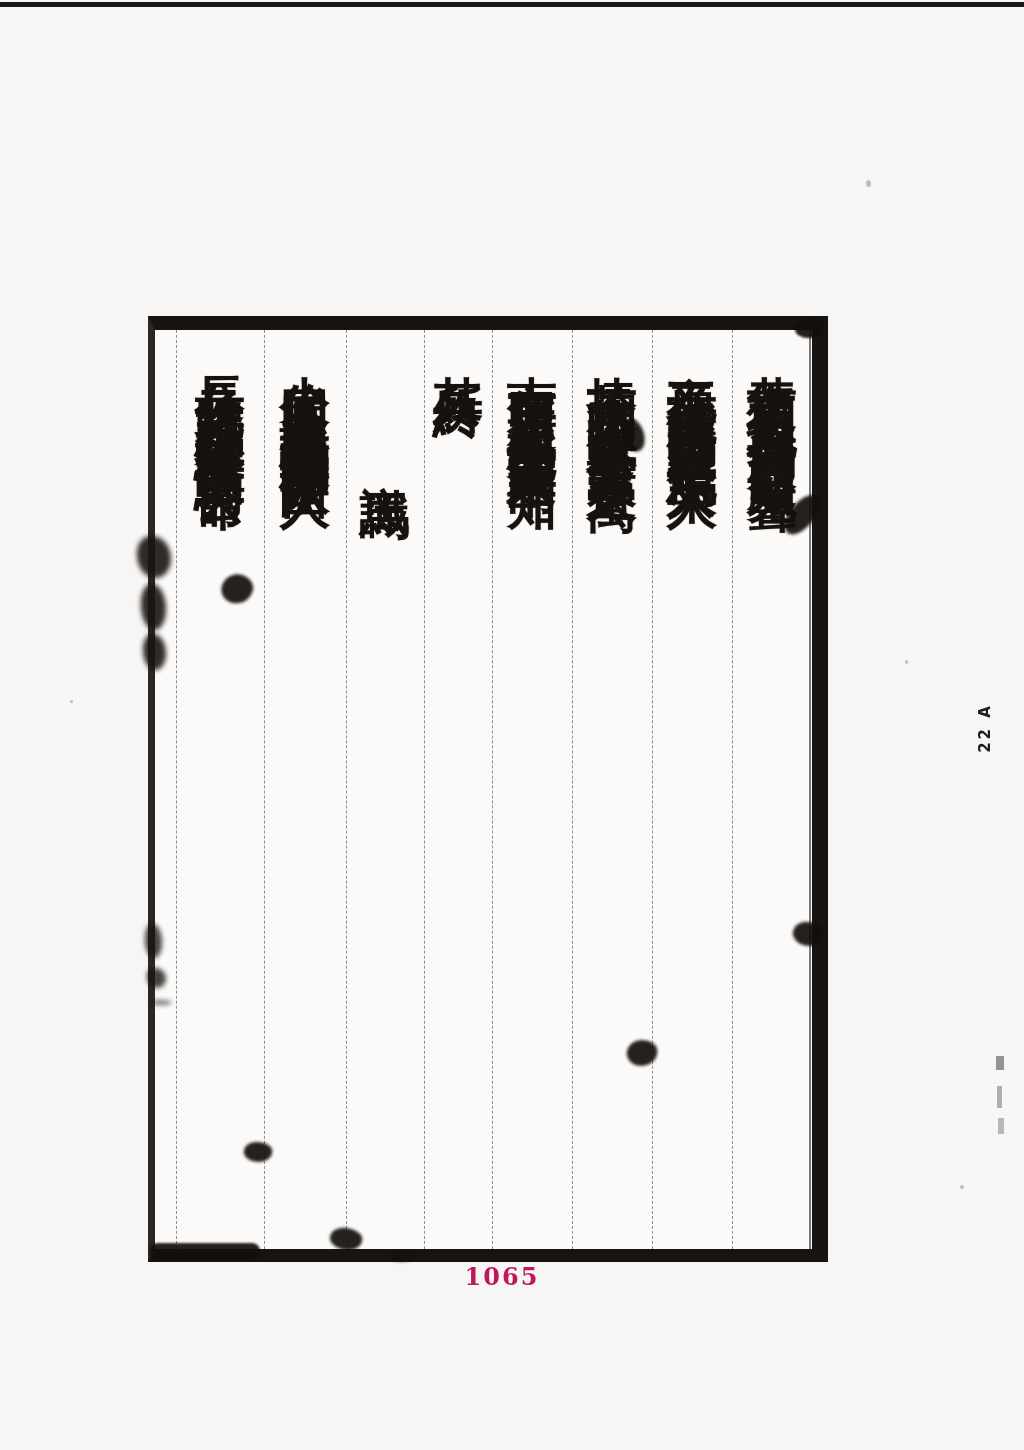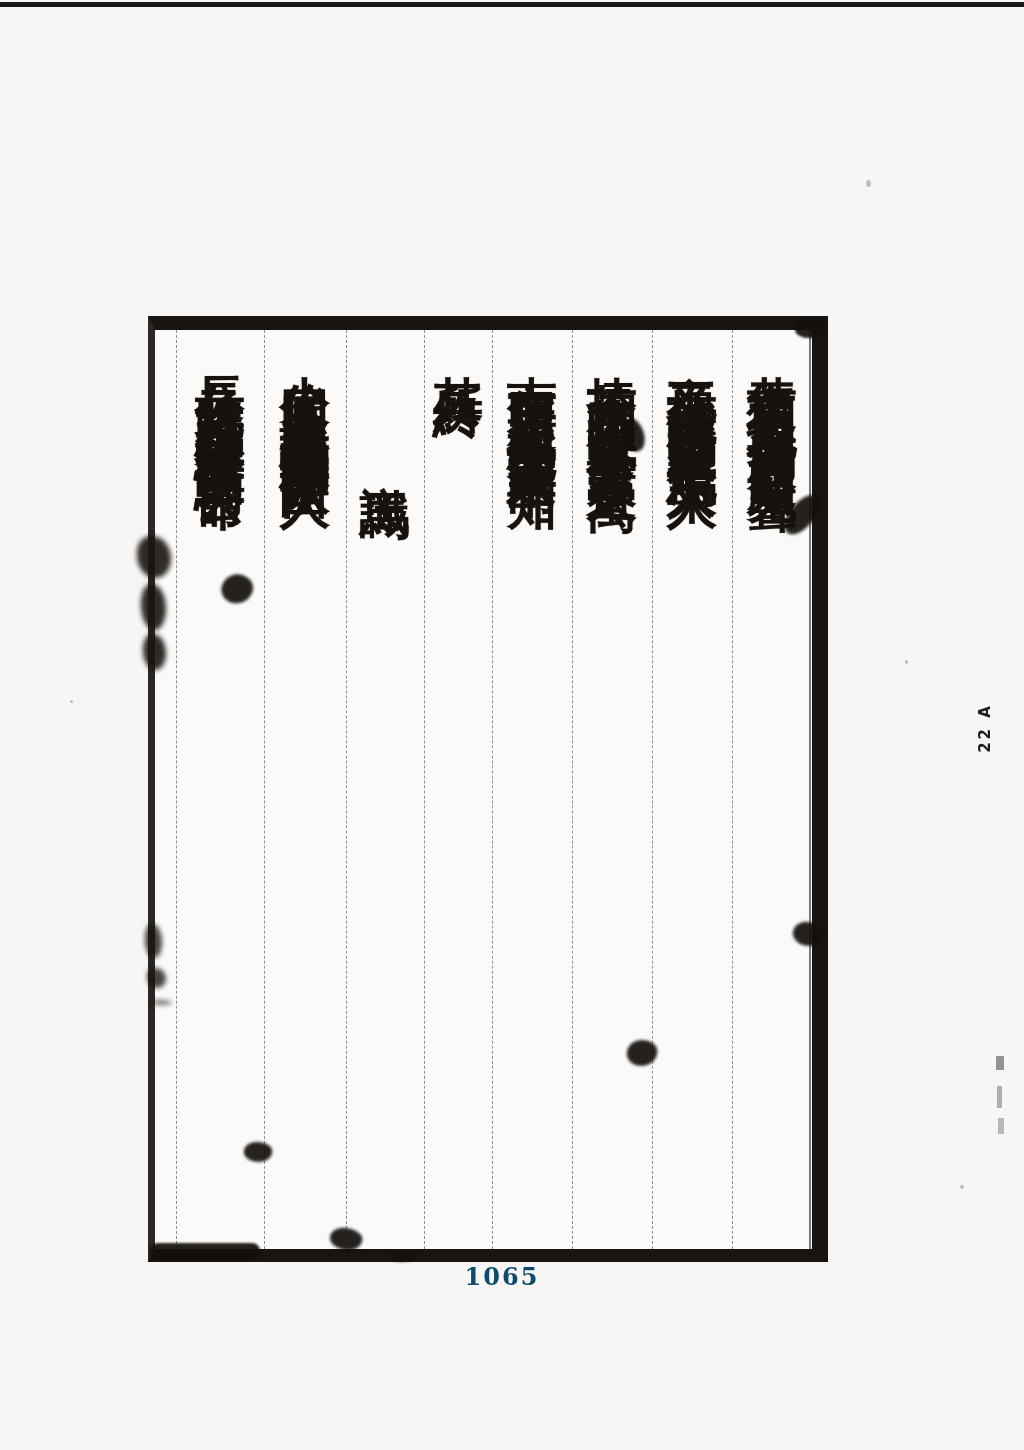--- a/index.html
+++ b/index.html
@@ -76,21 +76,21 @@
     position:absolute; background:#555;
     border-radius:50%; opacity:.35;
   }
 
   
   .folio {
     position:absolute; left:442px; top:1262px; width:120px;
     text-align:center;
     font-family:"DejaVu Serif","Liberation Serif",serif;
     font-weight:700; font-size:24px; letter-spacing:2px;
-    color:#0c4a6e;
+    color:#be185d;
   }
 
   
   .margin-note {
     position:absolute; left:955px; top:688px; width:60px; height:80px;
     display:flex; align-items:center; justify-content:center;
   }
   .margin-note span {
     display:block;
     transform:rotate(-90deg);

